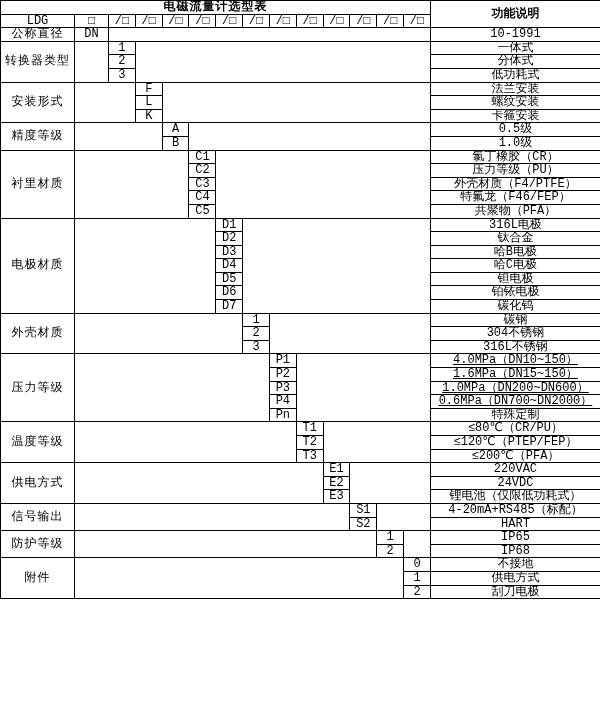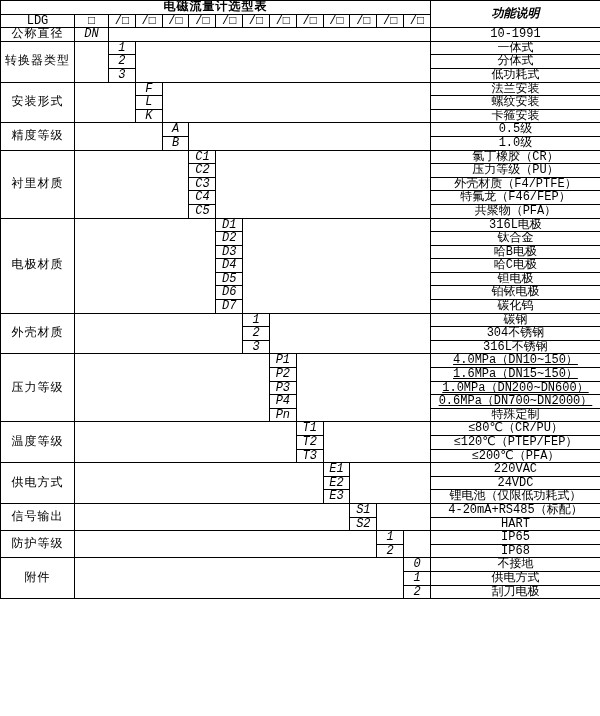--- a/index.html
+++ b/index.html
@@ -14,24 +14,24 @@
     border:1px solid #000;
     padding:0 1px;
     text-align:center;
     vertical-align:middle;
     font-size:12px;
     line-height:1.05;
     white-space:nowrap;
     overflow:hidden;
   }
   td.title   { font-size:13px; font-weight:bold; letter-spacing:1px; }
-  td.funchdr { font-size:13px; font-weight:bold;font-style:italic; }
+  td.funchdr { font-size:13px; font-weight:bold; }
   td.cat     { font-size:12px; letter-spacing:1px;margin-left:37px; }
   td.left    { text-align:left;text-decoration:underline; }
-  td.code    { font-size:12px;font-style:italic; }
+  td.code    { font-size:12px; }
 </style>
 </head>
 <body>
 
 <table class="sel">
   <colgroup>
     <col style="width:74px">
       <col style="width:34px">
     <col style="width:26.83px">
       <col style="width:26.83px">

